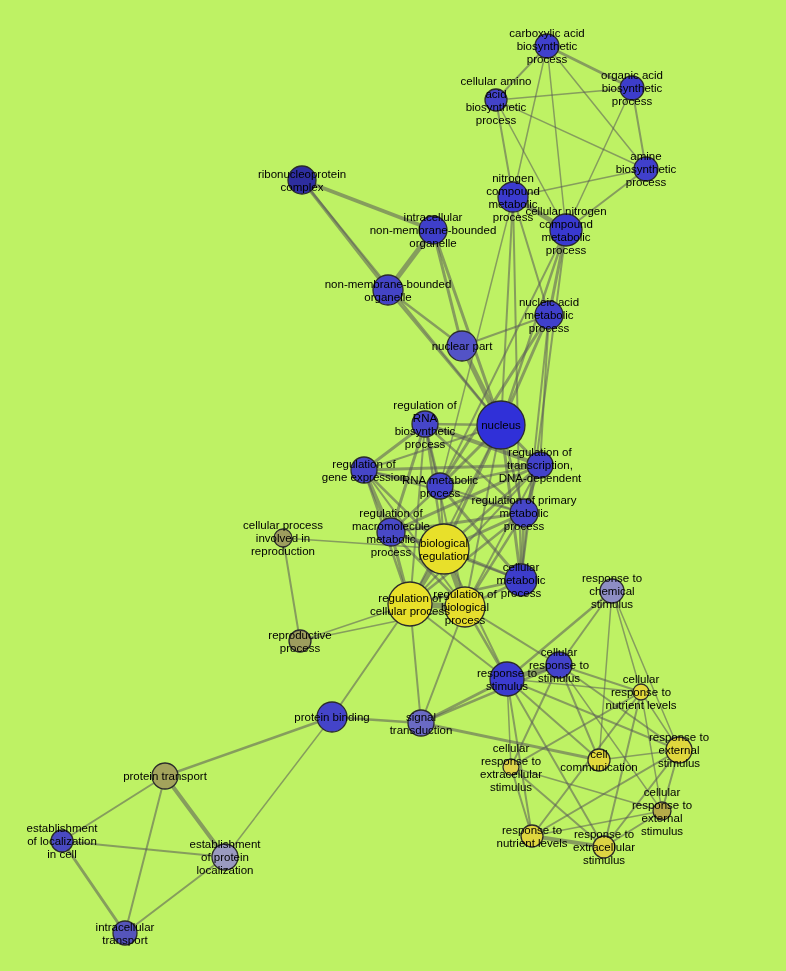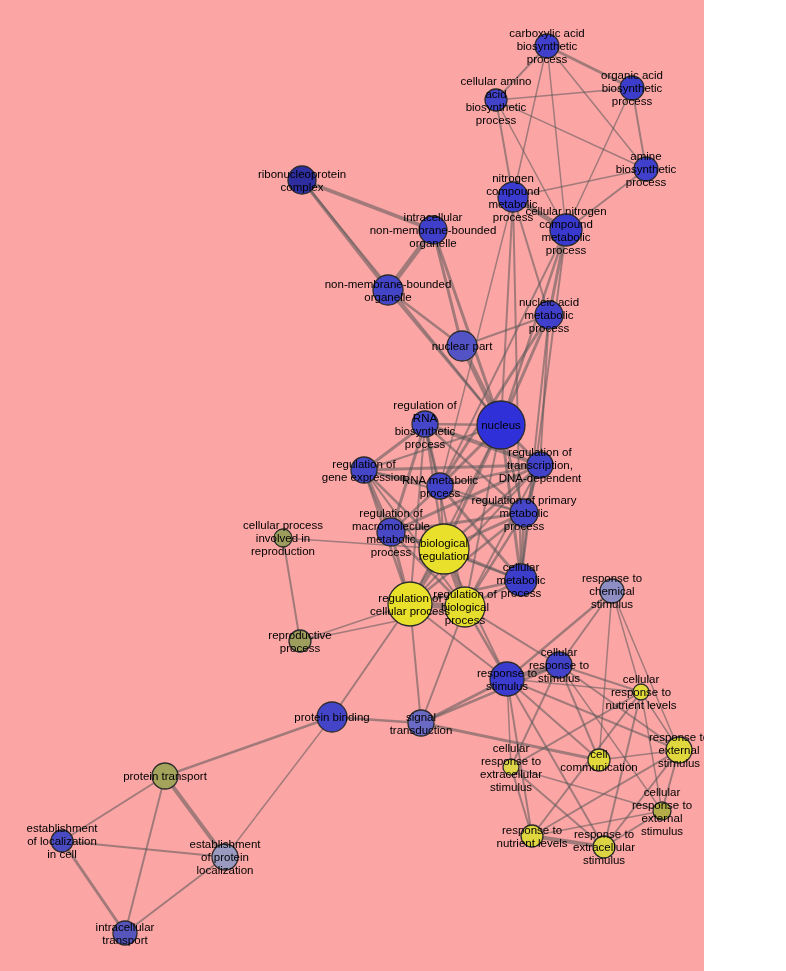--- a/index.html
+++ b/index.html
@@ -1,16 +1,16 @@
 <!DOCTYPE html>
 <html><head>
 <meta charset="utf-8">
 <style>
   html,body{margin:0;padding:0;background:#ffffff;}
-  .figure{width:704px;height:971px;position:relative;background:#fca5a5;overflow:hidden;}
+  .figure{width:786px;height:971px;position:relative;background:#bef264;overflow:hidden;}
   .figure svg{display:block;width:786px;height:971px;}
   .edge{stroke:#585858;stroke-opacity:0.55;stroke-linecap:round;}
   .node{stroke:#2b2b2b;stroke-width:1.3;}
   .label{font-family:"Liberation Sans","DejaVu Sans",sans-serif;font-size:11.5px;fill:#000000;text-anchor:middle;}
 </style>
 </head>
 <body>
 
 <div class="figure">
   <svg xmlns="http://www.w3.org/2000/svg" viewBox="0 0 786 971">

